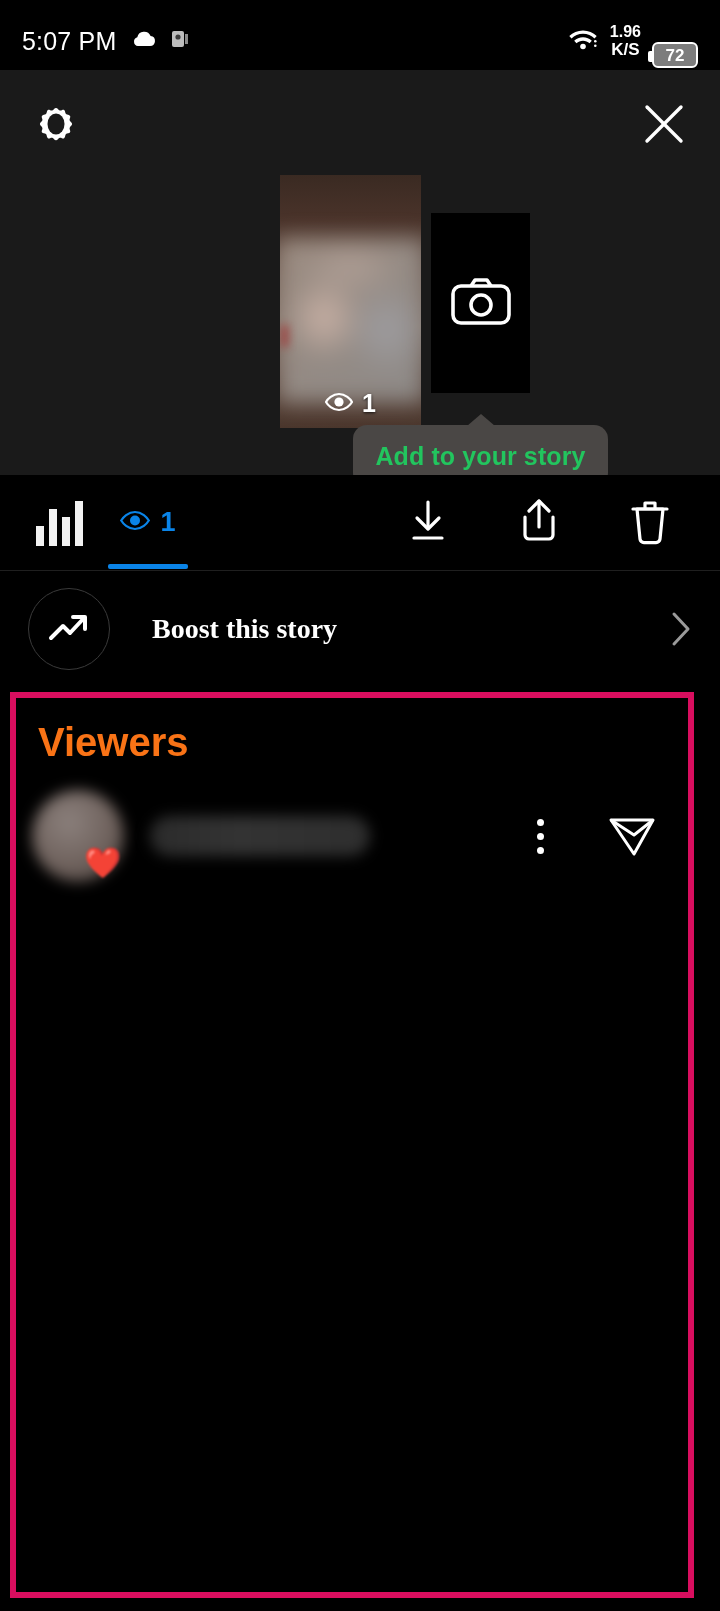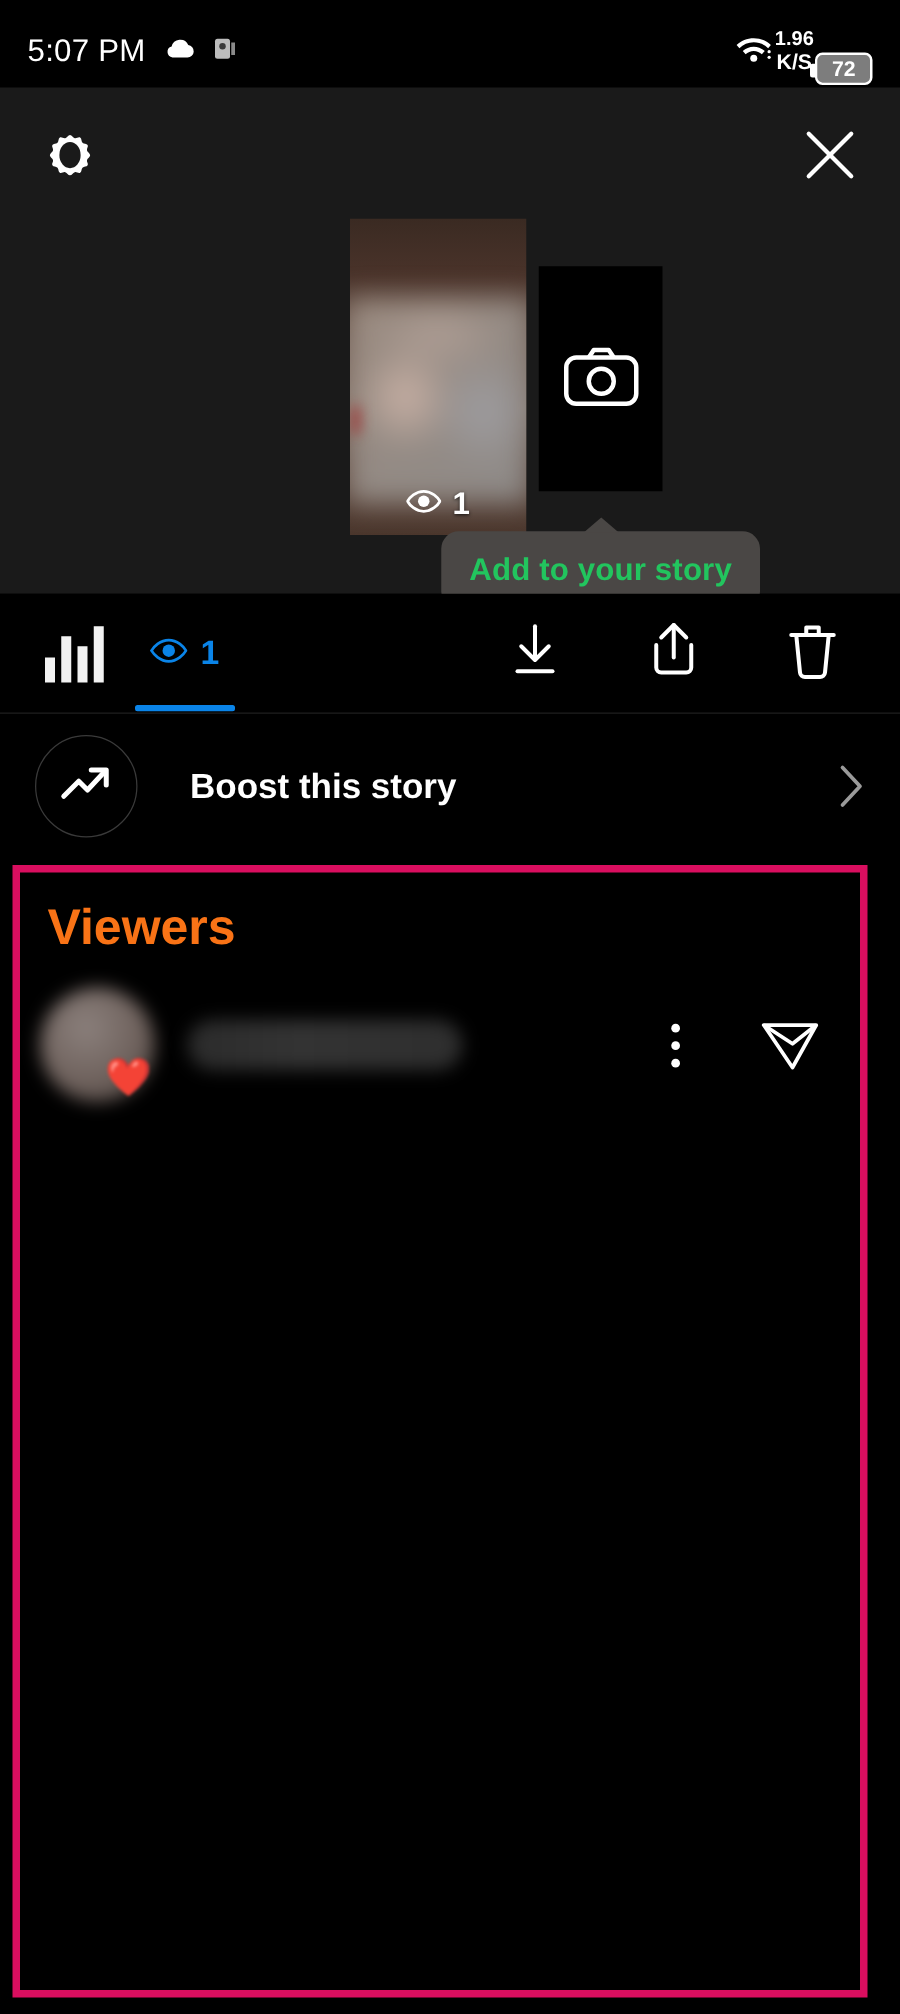--- a/index.html
+++ b/index.html
@@ -11,21 +11,21 @@
   }
 
   
   .statusbar {
     position:absolute; left:0; top:0; width:720px; height:82px;
     background:#000; display:flex; align-items:center;
     padding:0 22px;
   }
   .sb-left { display:flex; align-items:center; gap:14px; }
   .sb-time { font-size:25px; font-weight:400; letter-spacing:.2px; color:#fff; }
-  .sb-right { margin-left:auto; display:flex; align-items:center; gap:1px; }
+  .sb-right { margin-left:auto; display:flex; align-items:center; gap:11px; }
   .sb-speed { display:flex; flex-direction:column; align-items:center; line-height:1; }
   .sb-speed .v { font-size:16px; font-weight:700; }
   .sb-speed .u { font-size:17px; font-weight:700; margin-top:1px; }
   .battery {
     width:46px; height:26px; border:2.5px solid #fff; border-radius:6px;
     display:flex; align-items:flex-end; justify-content:center; position:relative;
     background:linear-gradient(90deg,#7d7d7d 0%,#7d7d7d 100%);
     margin-top:28px;
   }
   .battery::after{
@@ -111,21 +111,21 @@
 
   
   .boost-row {
     position:absolute; left:0; top:571px; width:720px; height:115px;
     display:flex; align-items:center; padding:0 28px; cursor:pointer;
   }
   .boost-circle {
     width:82px; height:82px; border-radius:50%; border:1px solid #3a3a3a;
     display:flex; align-items:center; justify-content:center; flex:none;
   }
-  .boost-label { margin-left:42px; font-size:28px; font-weight:700; color:#fff; }
+  .boost-label { margin-left:42px; font-size:28px; font-weight:700; color:#fff;font-family:Liberation Serif, serif; }
   .boost-chev { margin-left:auto; display:flex; align-items:center; }
 
   
   .viewers-box {
     position:absolute; left:10px; top:692px; width:684px; height:906px;
     border:6px solid #d90e5f; background:#000;
   }
   .viewers-title {
     position:absolute; left:22px; top:22px; font-size:40px; font-weight:700; color:#f97316;
   }

